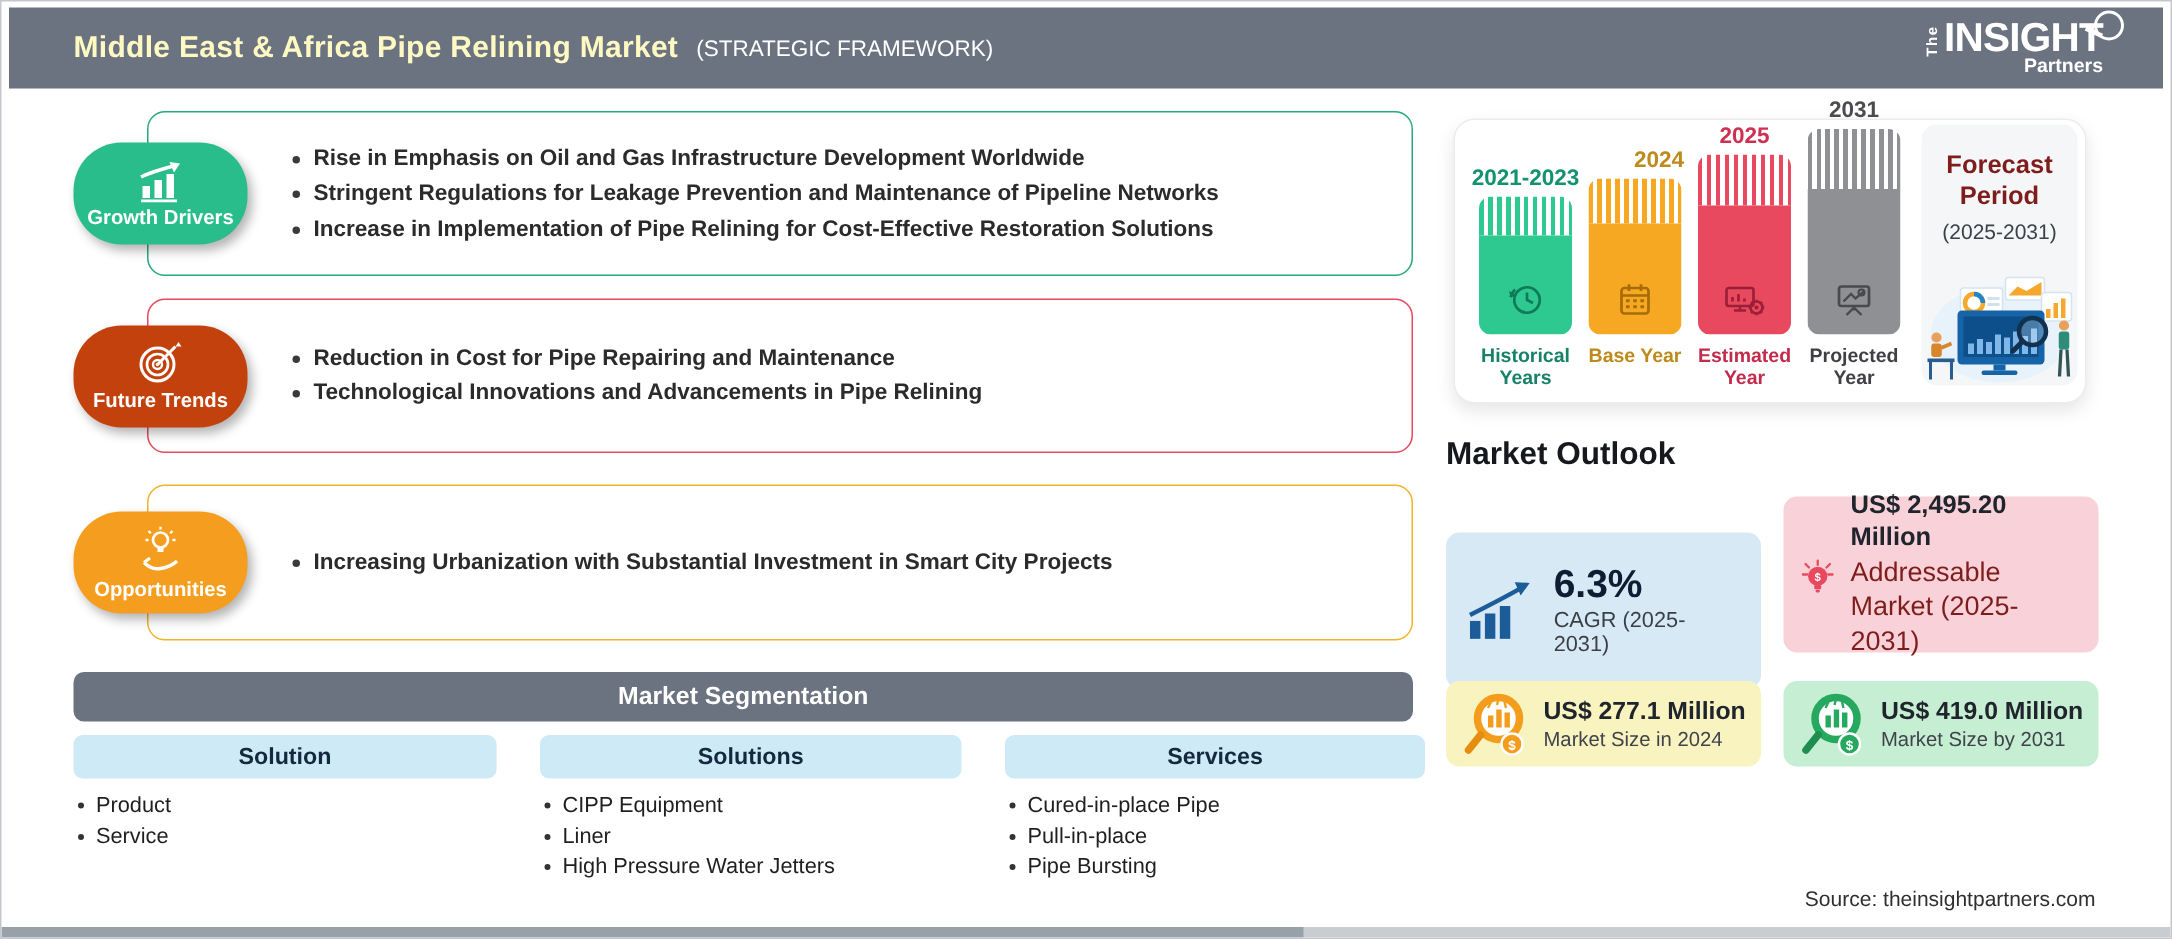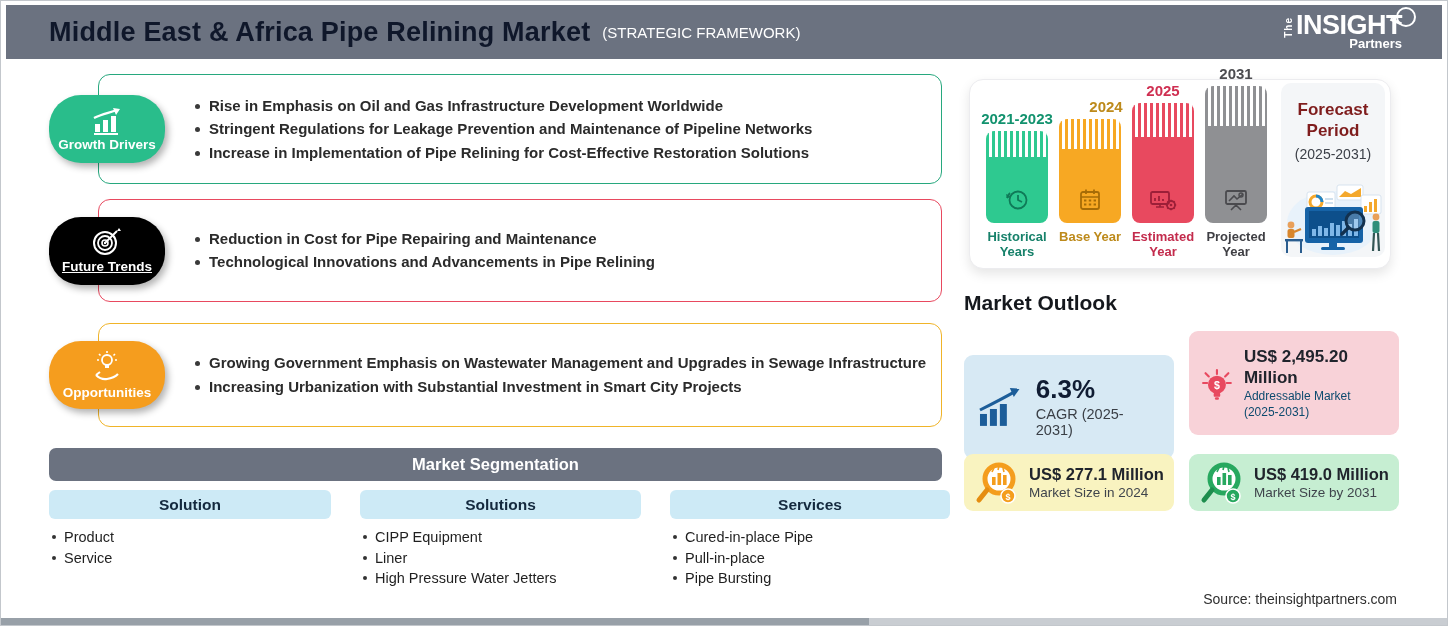--- a/index.html
+++ b/index.html
@@ -2,21 +2,21 @@
 <html><head>
 <meta charset="utf-8">
 <style>
   html,body{margin:0;padding:0;background:#fff;}
   #page{position:relative;width:1448px;height:626px;background:#ffffff;
         border:1px solid #c3c7cc;box-sizing:border-box;overflow:hidden;
         font-family:"Liberation Sans",sans-serif;}
   
   .hdr{position:absolute;left:5px;top:4px;right:5px;height:54px;background:#6b7280;
        display:flex;align-items:center;padding:0 40px 0 43px;box-sizing:border-box;}
-  .hdr-title{color:#0f172a;font-size:27px;font-weight:700;letter-spacing:.2px;white-space:nowrap;}
+  .hdr-title{color:#fef9c3;font-size:20px;font-weight:700;letter-spacing:.2px;white-space:nowrap;}
   .hdr-sub{color:#fff;font-size:15px;font-weight:500;margin-left:12px;white-space:nowrap;}
   .logo{margin-left:auto;display:flex;color:#fff;position:relative;align-items:flex-start;}
   .logo-the{writing-mode:vertical-rl;transform:rotate(180deg);font-size:10px;font-weight:700;
             line-height:1;margin-right:2px;margin-top:3px;letter-spacing:1px;}
   .logo-right{display:flex;flex-direction:column;align-items:flex-end;}
   .logo-main{font-size:27px;font-weight:800;line-height:.85;letter-spacing:-.5px;}
   .logo-partners{font-size:13px;font-weight:700;line-height:1;margin-top:1px;}
   .logo-circle{position:absolute;right:-14px;top:-7px;width:16px;height:16px;border:2.5px solid #fff;
                border-radius:50%;}
   .logo-stem{position:absolute;right:0;top:6px;width:12px;height:2.5px;background:#fff;transform:rotate(24deg);}
@@ -24,21 +24,21 @@
   .sec{position:absolute;left:48px;width:893px;box-sizing:border-box;}
   .sec-box{position:absolute;left:49px;right:0;top:0;bottom:0;border-radius:12px;
            display:flex;flex-direction:column;justify-content:center;box-sizing:border-box;
            background:#fff;font-weight:bold;}
   .sec1{top:73px;height:110px;} .sec1 .sec-box{border:1.6px solid #27a87e;}
   .sec2{top:198px;height:103px;} .sec2 .sec-box{border:1.6px solid #e8495f;}
   .sec3{top:322px;height:104px;} .sec3 .sec-box{border:1.6px solid #f0b429;}
   .badge{position:absolute;left:0;top:50%;transform:translateY(-50%);width:116px;height:68px;
          border-radius:32px;z-index:2;display:flex;flex-direction:column;align-items:center;
          justify-content:center;box-shadow:3px 4px 7px rgba(0,0,0,.3);color:#fff;}
-  .badge-green{background:#29bd8b;} .badge-red{background:#000000;text-decoration:underline;} .badge-orange{background:#f59d1e;}
+  .badge-green{background:#29bd8b;} .badge-red{background:#c2410c;} .badge-orange{background:#f59d1e;}
   .badge-label{font-size:13.5px;font-weight:700;margin-top:2px;}
   .badge svg{display:block;}
   ul.bullets{list-style:none;margin:0 0 0 94px;padding:0;}
   ul.bullets li{position:relative;padding-left:16px;font-size:15px;color:#2b2b2b;
                 line-height:18px;margin:5.5px 0;}
   ul.bullets li::before{content:"";position:absolute;left:2px;top:7px;width:5px;height:5px;
                         border-radius:50%;background:#3a3a3a;}
   
   .seg-bar{position:absolute;left:48px;top:447px;width:893px;height:33px;background:#6b7280;
            border-radius:7px;display:flex;align-items:center;justify-content:center;
@@ -73,21 +73,21 @@
   .fc2{font-size:14px;color:#3c4048;margin-top:4px;}
   .fc-ill{margin-top:auto;}
   
   .outlook-title{position:absolute;left:963px;top:290px;font-size:21px;font-weight:700;color:#15181d;}
   .card{position:absolute;border-radius:9px;display:flex;align-items:center;box-sizing:border-box;}
   .c1{left:963px;top:330px;width:210px;height:104px;background:#d7e9f4;padding:0 14px;gap:12px;margin-top:24px;}
   .c1 .big{font-size:26px;font-weight:800;color:#101c33;line-height:1.05;}
   .c1 .sub{font-size:14.5px;color:#3a3f46;margin-top:2px;}
   .c2{left:1188px;top:330px;width:210px;height:104px;background:#f8d2d8;padding:0 12px 0 10px;gap:9px;}
   .c2 .big{font-size:17px;font-weight:800;color:#20242c;line-height:1.25;}
-  .c2 .sub{font-size:12px;color:#0c4a6e;line-height:1.3;margin-top:1px;}
+  .c2 .sub{font-size:18px;color:#7f1d1d;line-height:1.3;margin-top:1px;}
   .c3{left:963px;top:453px;width:210px;height:57px;background:#f9f3c0;padding:0 10px;gap:9px;}
   .c4{left:1188px;top:453px;width:210px;height:57px;background:#c6eed2;padding:0 10px;gap:9px;}
   .c3 .big,.c4 .big{font-size:16.5px;font-weight:800;color:#20242c;line-height:1.2;}
   .c3 .sub,.c4 .sub{font-size:13.5px;color:#3f444c;margin-top:1px;}
   .source{position:absolute;right:50px;top:590px;font-size:14px;color:#2f2f2f;}
   
   .scrollbar{position:absolute;left:0;right:0;bottom:0;height:7px;background:#c9cdd2;}
   .scroll-thumb{height:100%;width:60%;background:#98a0a8;}
 </style>
 </head>
@@ -146,21 +146,20 @@
         <path d="M15 16 L27 4" stroke="#fff" stroke-width="2"></path>
         <path d="M27 4 L31 4 L29 1 Z" fill="#fff"></path>
       </svg>
       <span class="badge-label">Future Trends</span>
     </div>
   </div>
 
   <div class="sec sec3">
     <div class="sec-box">
       <ul class="bullets">
-          <li>Growing Government Emphasis on Wastewater Management and Upgrades in Sewage Infrastructure</li>
           <li>Increasing Urbanization with Substantial Investment in Smart City Projects</li>
         </ul>
     </div>
     <div class="badge badge-orange">
       <svg width="34" height="32" viewBox="0 0 34 32">
         <circle cx="17" cy="9" r="5" stroke="#fff" stroke-width="1.8" fill="none"></circle>
         <rect x="15" y="14" width="4" height="3" fill="#fff"></rect>
         <path d="M17 0 V2 M9 3 L10.5 4.5 M25 3 L23.5 4.5 M7 9 H9 M25 9 H27" stroke="#fff" stroke-width="1.6"></path>
         <path d="M6 24 q5 5 11 4 q7 -1 11 -5" stroke="#fff" stroke-width="2.2" fill="none"></path>
         <path d="M6 24 l4 -3" stroke="#fff" stroke-width="2"></path>

